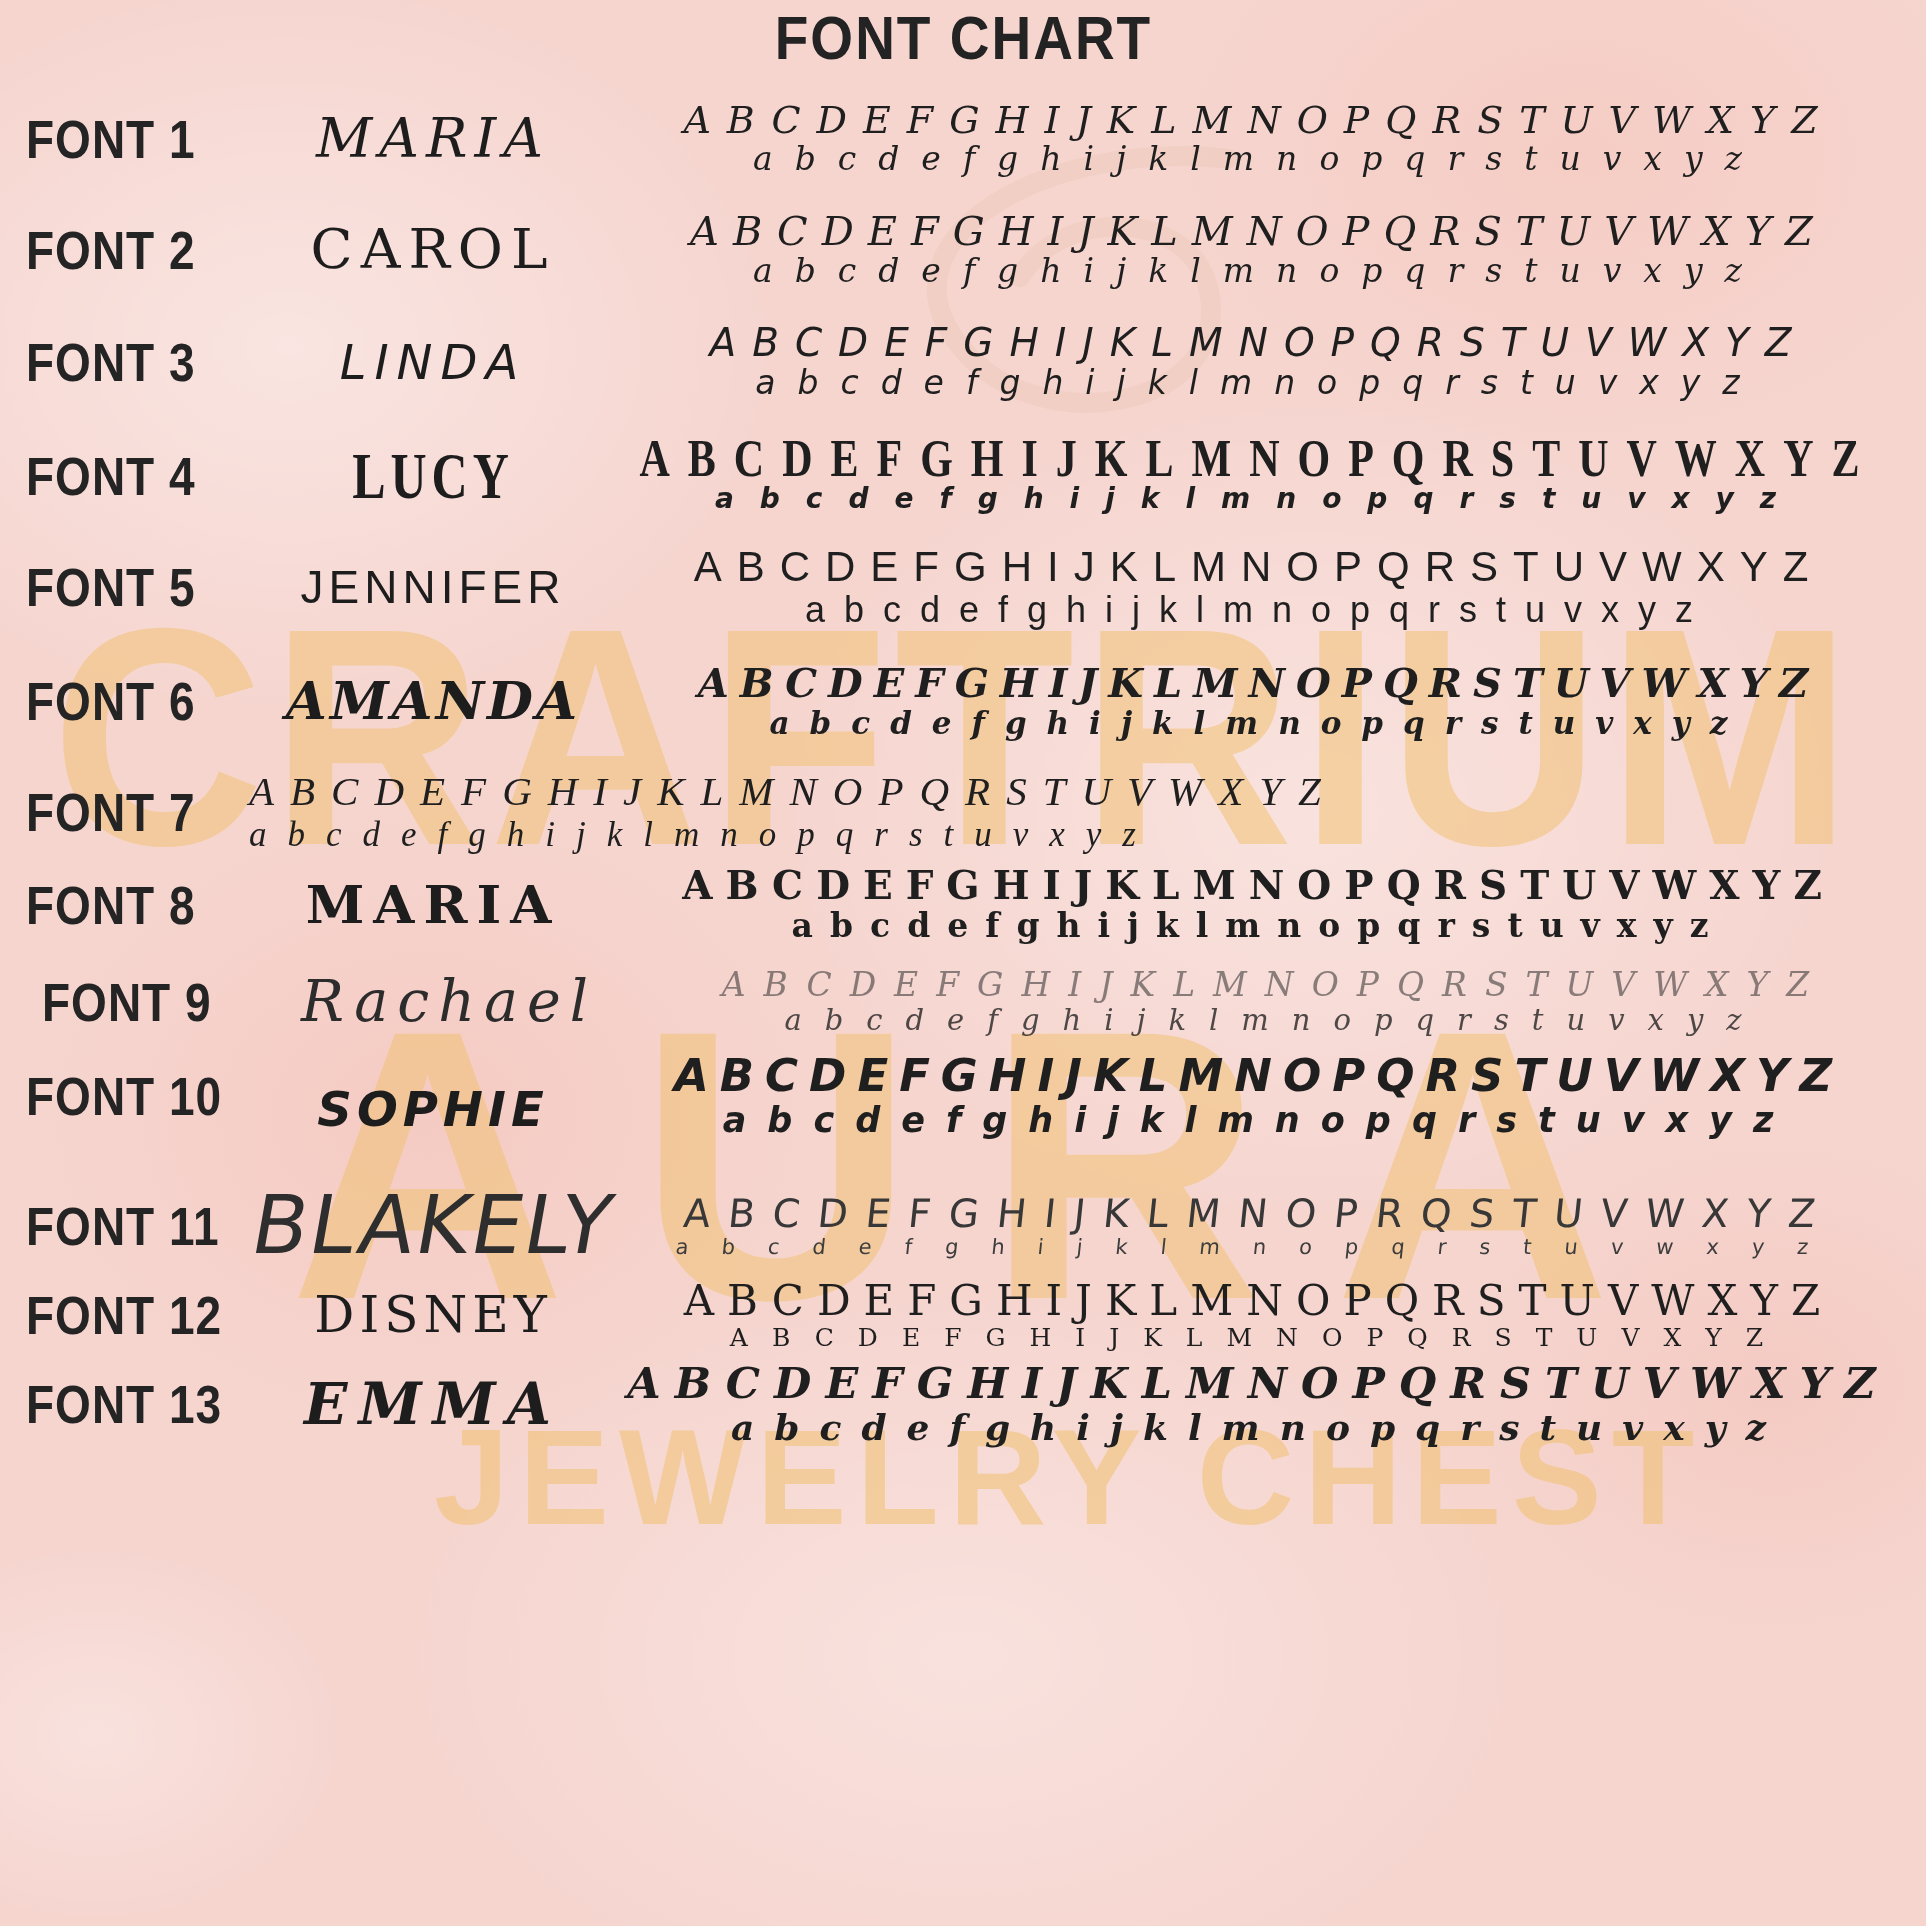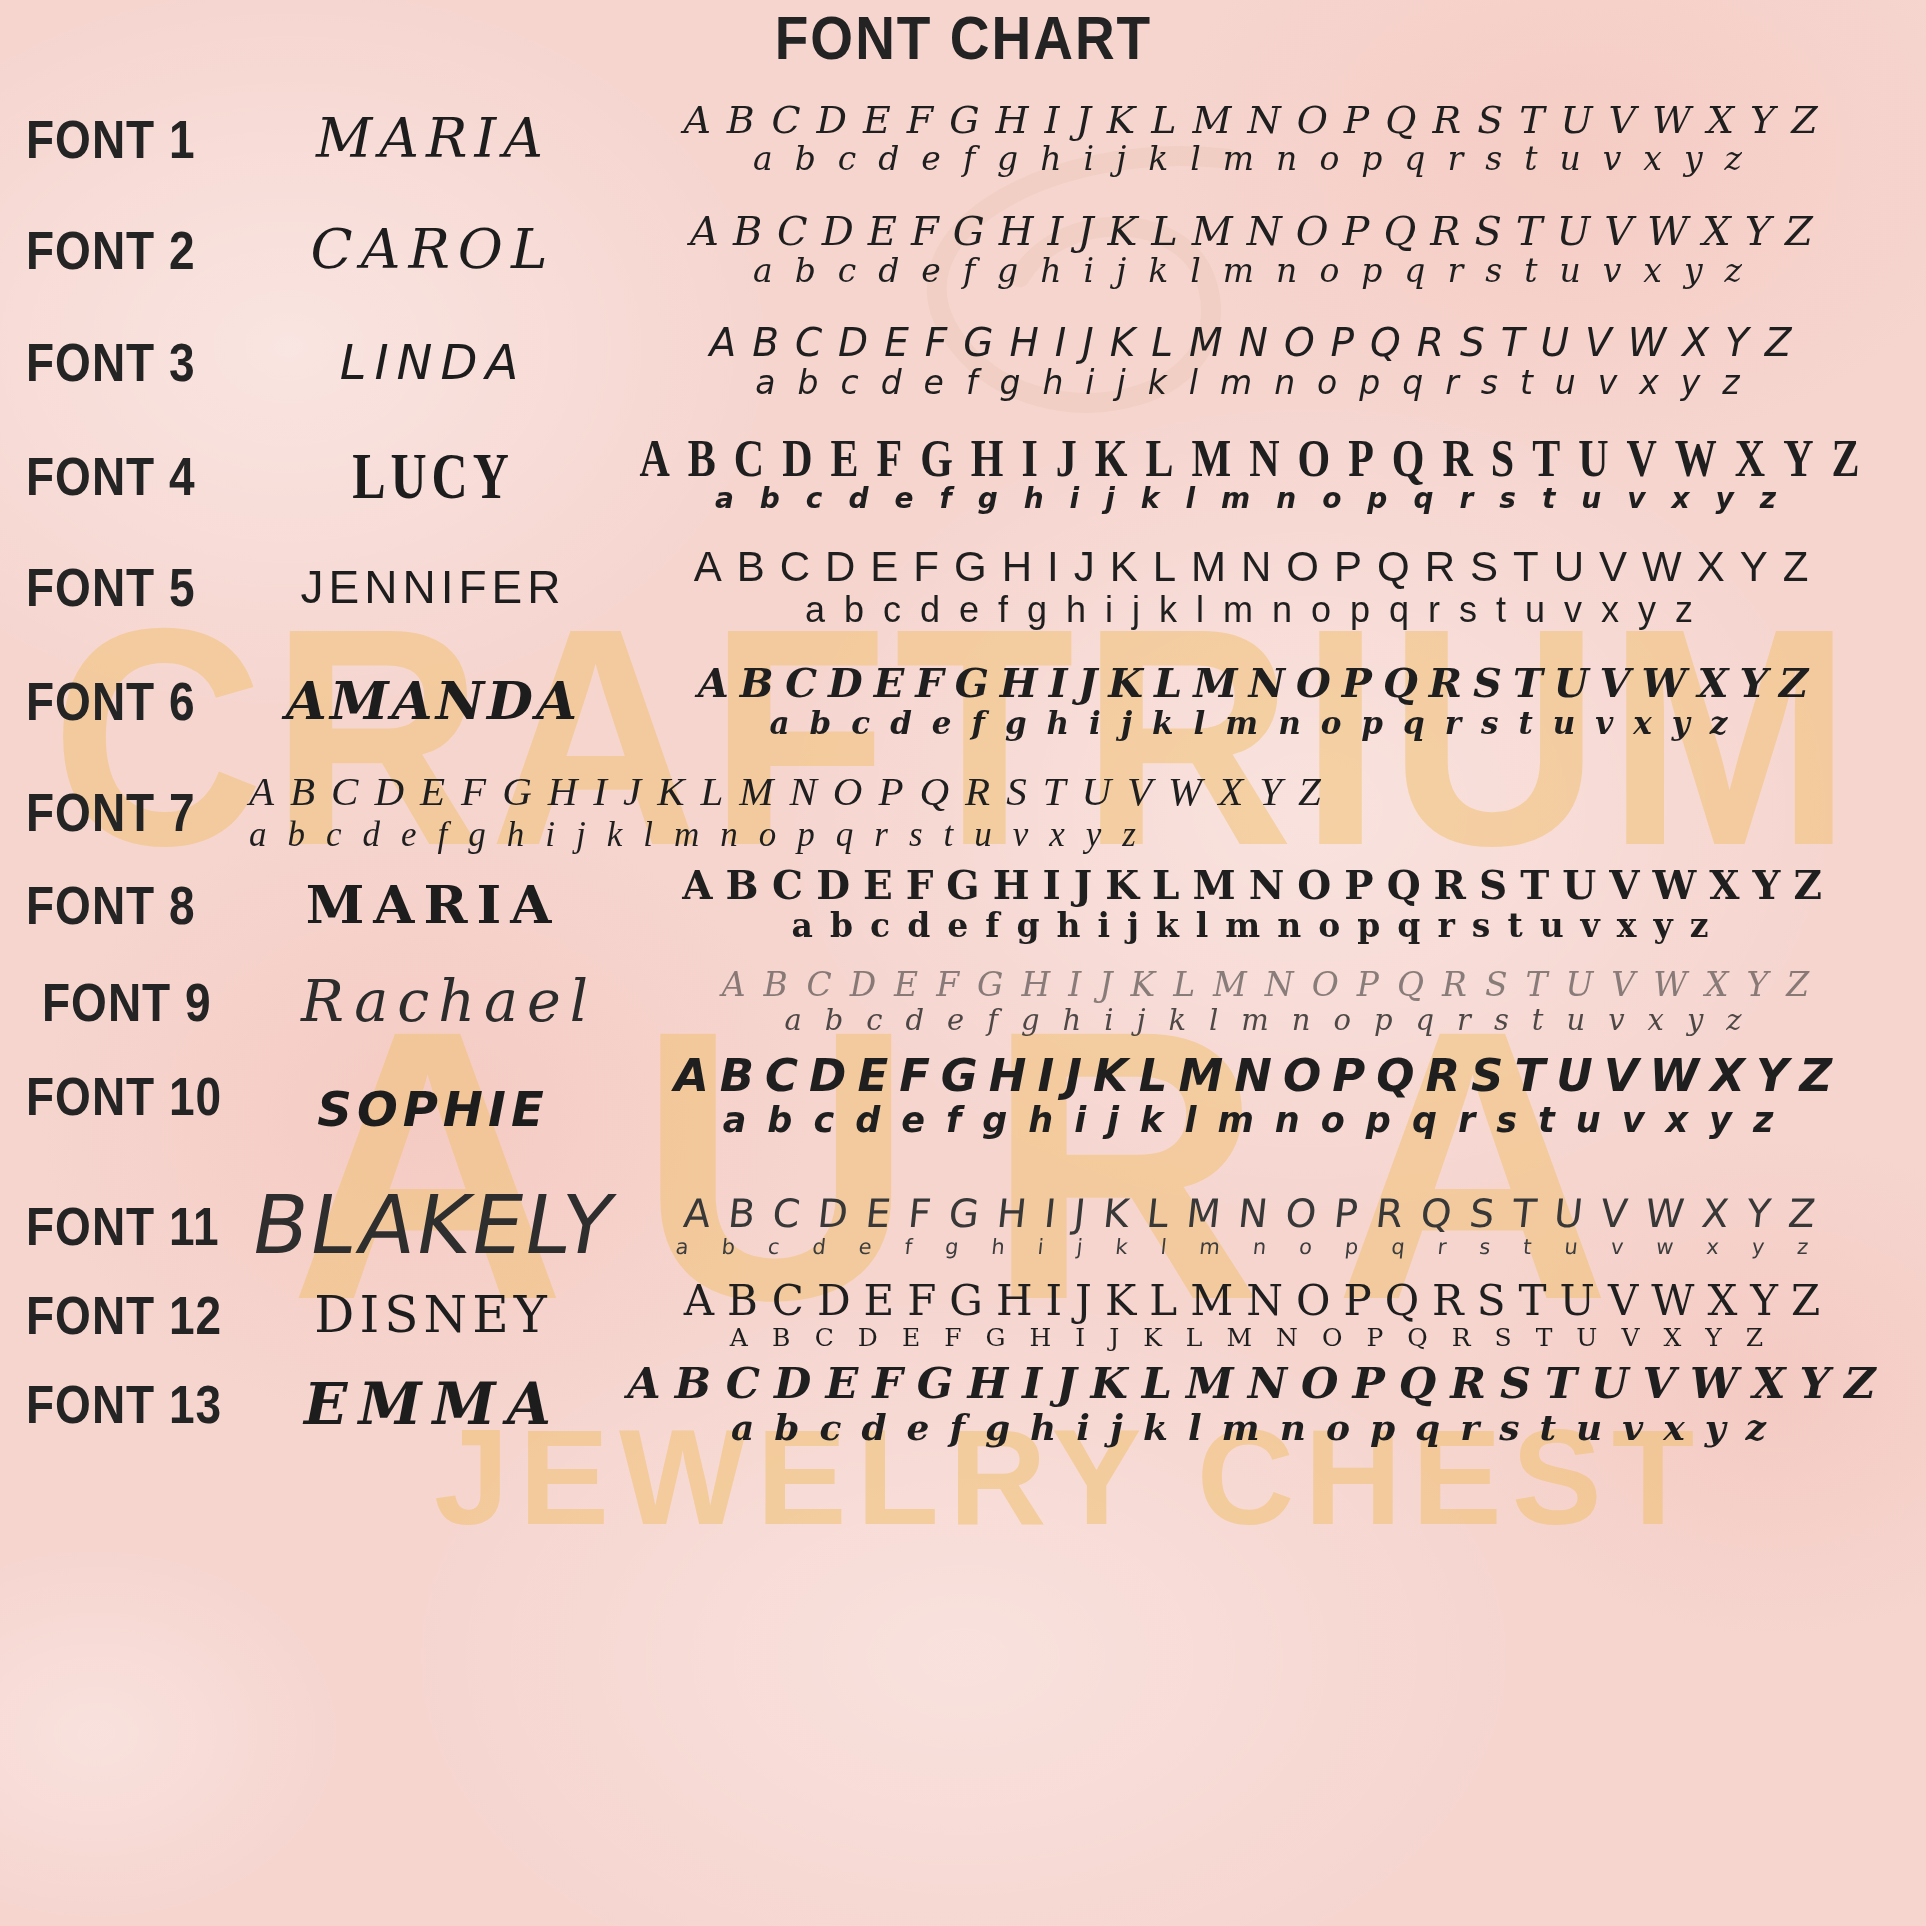--- a/index.html
+++ b/index.html
@@ -74,21 +74,21 @@
     text-align:center;color:#1d1d1d;white-space:nowrap;line-height:1;
   }
   .alpha{text-align:center;padding-right:27px;}
   .alpha .up,.alpha .low{display:block;white-space:nowrap;line-height:1.12;color:#1f1f1f;}
 
   
   .f1 .name{font-family:"DejaVu Serif",serif;font-style:italic;font-size:55px;letter-spacing:7px;}
   .f1 .up{font-family:"DejaVu Serif",serif;font-style:italic;font-size:38px;letter-spacing:16px;}
   .f1 .low{font-family:"DejaVu Serif",serif;font-style:italic;font-size:33px;letter-spacing:22px;}
 
-  .f2 .name{font-family:"DejaVu Serif",serif;font-style:italic;font-size:55px;letter-spacing:8px;}
+  .f2 .name{font-family:"DejaVu Serif",serif;font-size:55px;letter-spacing:8px;}
   .f2 .up{font-family:"DejaVu Serif",serif;font-style:italic;font-size:40px;letter-spacing:14px;}
   .f2 .low{font-family:"DejaVu Serif",serif;font-style:italic;font-size:33px;letter-spacing:22px;}
 
   .f3 .name{font-family:"DejaVu Sans",sans-serif;font-style:italic;font-size:48px;letter-spacing:8px;}
   .f3 .up{font-family:"DejaVu Sans",sans-serif;font-style:italic;font-size:39px;letter-spacing:16px;}
   .f3 .low{font-family:"DejaVu Sans",sans-serif;font-style:italic;font-size:33px;letter-spacing:22px;}
 
   .f4 .name{font-family:"Liberation Serif",serif;font-weight:700;font-size:50px;letter-spacing:5px;transform:scaleY(1.3);}
   .f4 .up{font-family:"Liberation Serif",serif;font-weight:700;font-size:42px;letter-spacing:18px;transform:scaleY(1.25);}
   .f4 .low{font-family:"DejaVu Sans",sans-serif;font-weight:700;font-style:italic;font-size:28px;letter-spacing:26px;}

